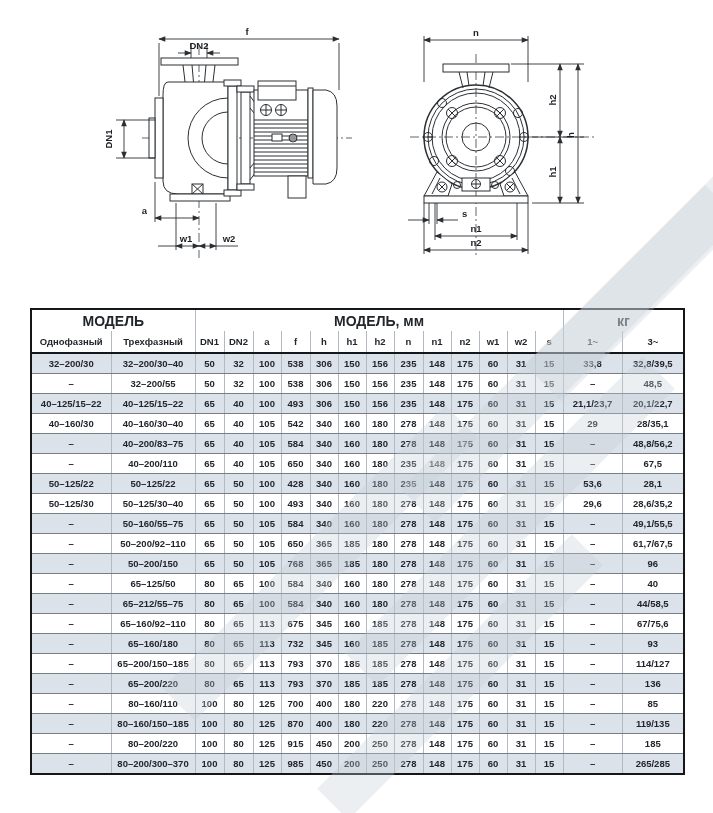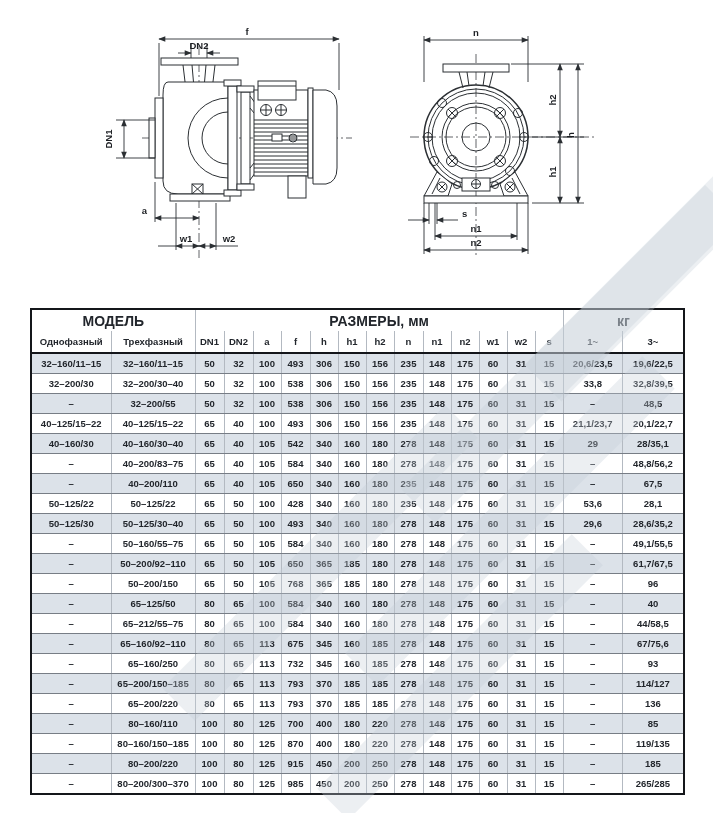--- a/index.html
+++ b/index.html
@@ -223,21 +223,21 @@
         <col style="width:28px">
           <col style="width:28px">
           <col style="width:28px">
         <col style="width:28px">
           <col style="width:59px">
           <col style="width:62px">
       </colgroup>
       <thead>
         <tr class="grp">
           <th colspan="2">МОДЕЛЬ</th>
-          <th class="gsep" colspan="13">РАЗМЕРЫ, мм</th>
+          <th class="gsep" colspan="13">МОДЕЛЬ, мм</th>
           <th class="gsep" colspan="2">кг</th>
         </tr>
         <tr class="sub">
             <th>Однофазный</th>
             <th>Трехфазный</th>
             <th class="gsep">DN1</th>
             <th>DN2</th>
             <th>a</th>
             <th>f</th>
             <th>h</th>
@@ -248,39 +248,20 @@
             <th>n2</th>
             <th>w1</th>
             <th>w2</th>
             <th>s</th>
             <th class="gsep">1~</th>
             <th>3~</th>
           </tr>
       </thead>
       <tbody>
           <tr>
-            <td>32–160/11–15</td>
-            <td>32–160/11–15</td>
-            <td class="gsep">50</td>
-            <td>32</td>
-            <td>100</td>
-            <td>493</td>
-            <td>306</td>
-            <td>150</td>
-            <td>156</td>
-            <td>235</td>
-            <td>148</td>
-            <td>175</td>
-            <td>60</td>
-            <td>31</td>
-            <td>15</td>
-            <td class="gsep">20,6/23,5</td>
-            <td>19,6/22,5</td>
-          </tr>
-          <tr>
             <td>32–200/30</td>
             <td>32–200/30–40</td>
             <td class="gsep">50</td>
             <td>32</td>
             <td>100</td>
             <td>538</td>
             <td>306</td>
             <td>150</td>
             <td>156</td>
             <td>235</td>
@@ -534,21 +515,21 @@
             <td>148</td>
             <td>175</td>
             <td>60</td>
             <td>31</td>
             <td>15</td>
             <td class="gsep">–</td>
             <td>67/75,6</td>
           </tr>
           <tr>
             <td>–</td>
-            <td>65–160/250</td>
+            <td>65–160/180</td>
             <td class="gsep">80</td>
             <td>65</td>
             <td>113</td>
             <td>732</td>
             <td>345</td>
             <td>160</td>
             <td>185</td>
             <td>278</td>
             <td>148</td>
             <td>175</td>

